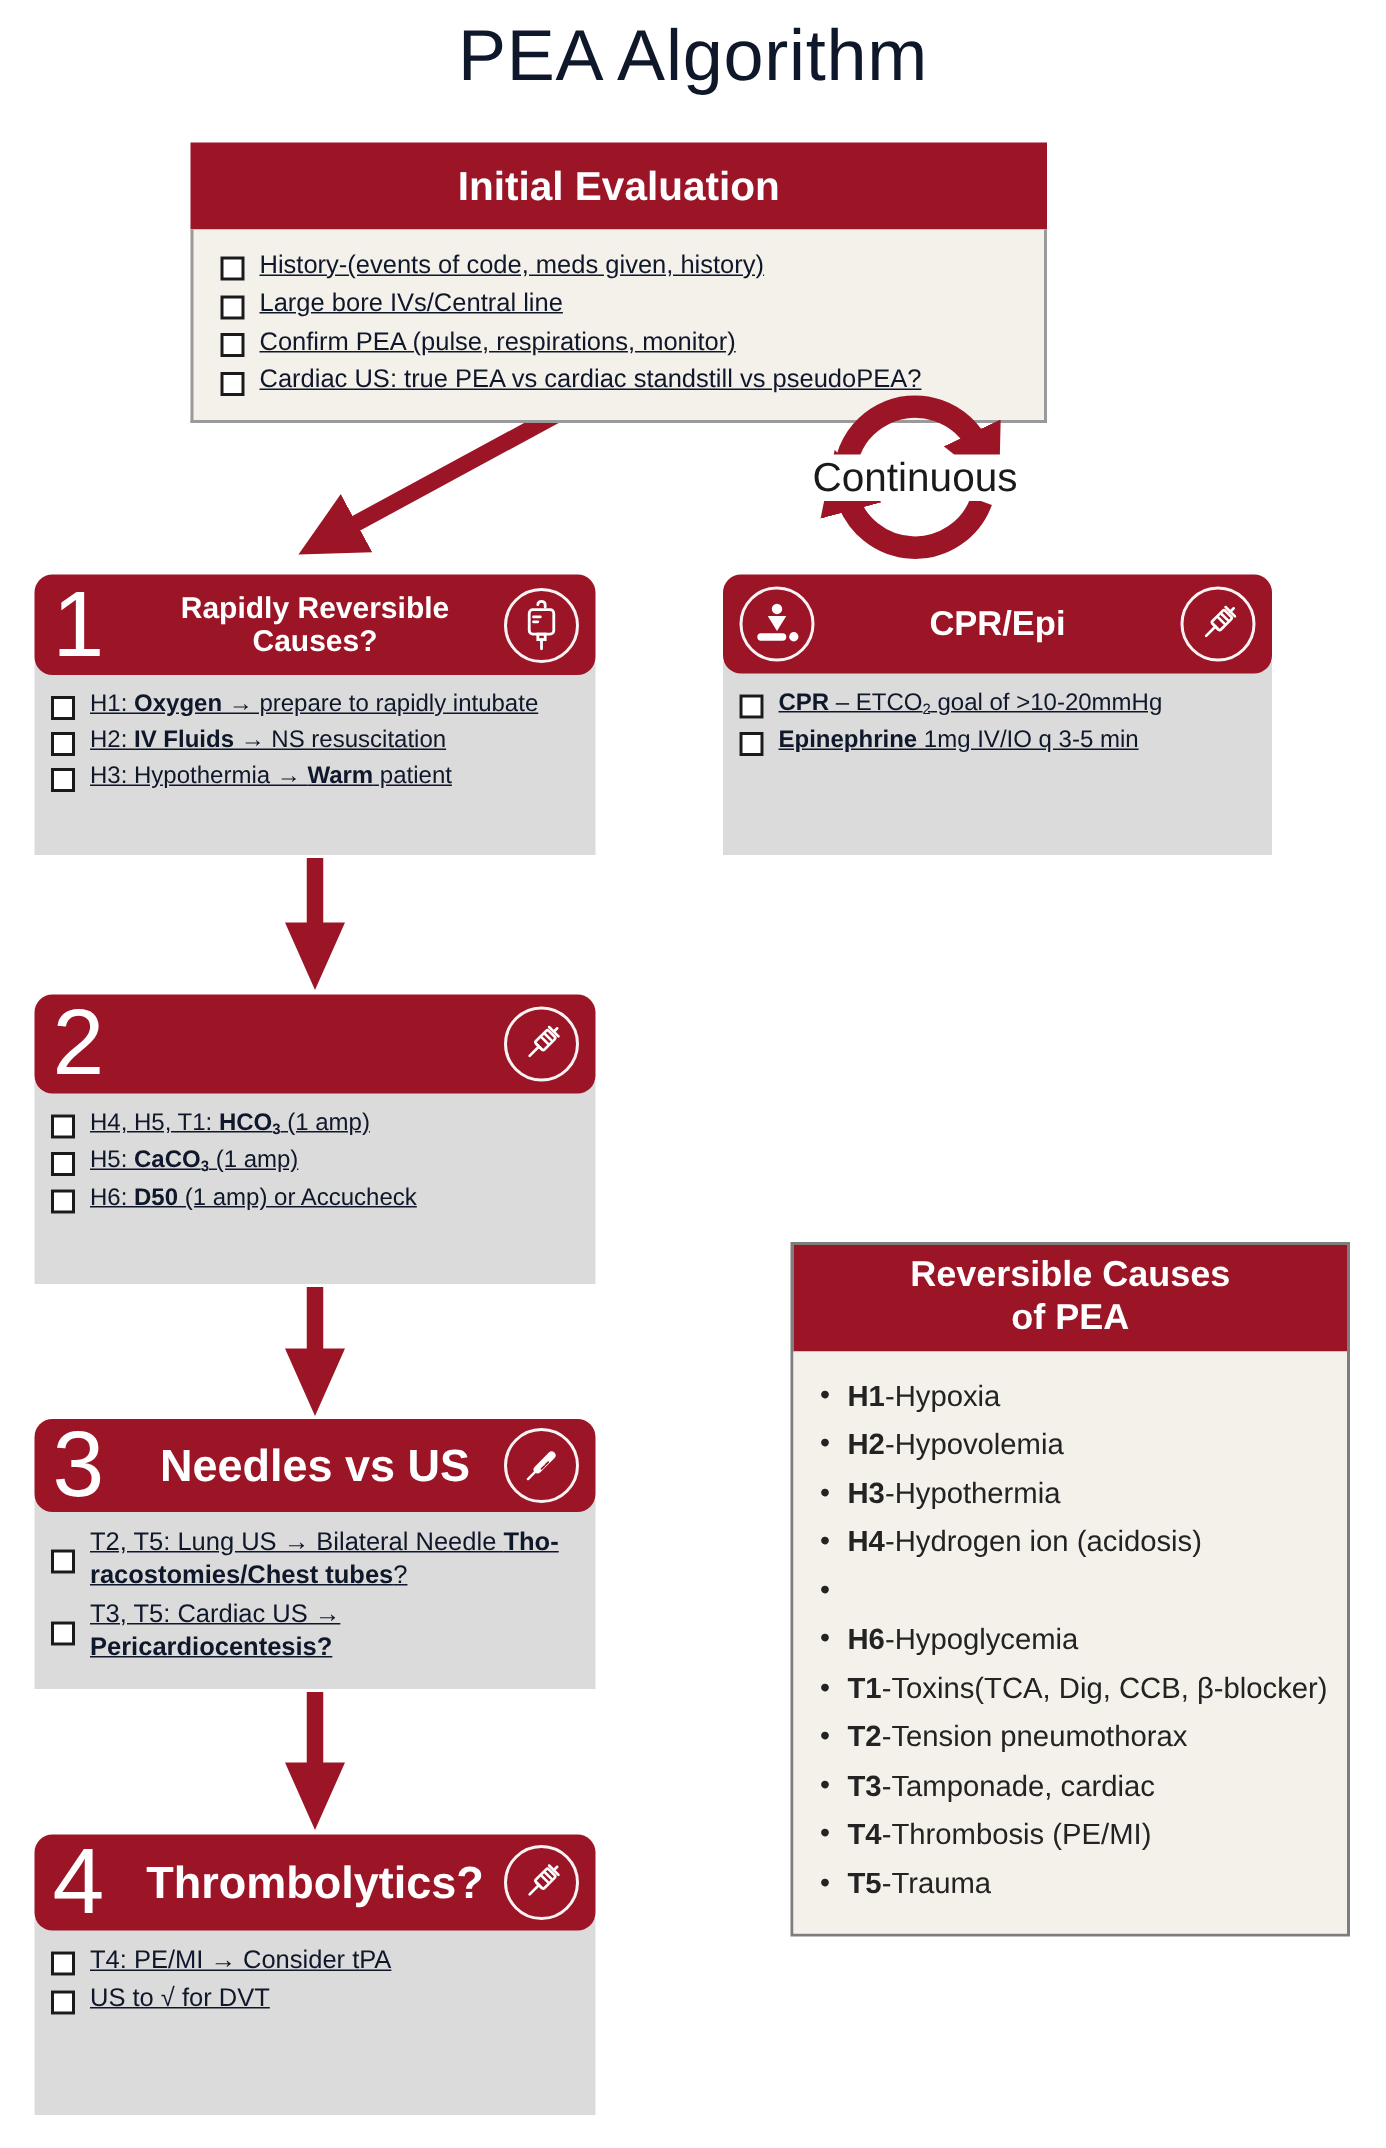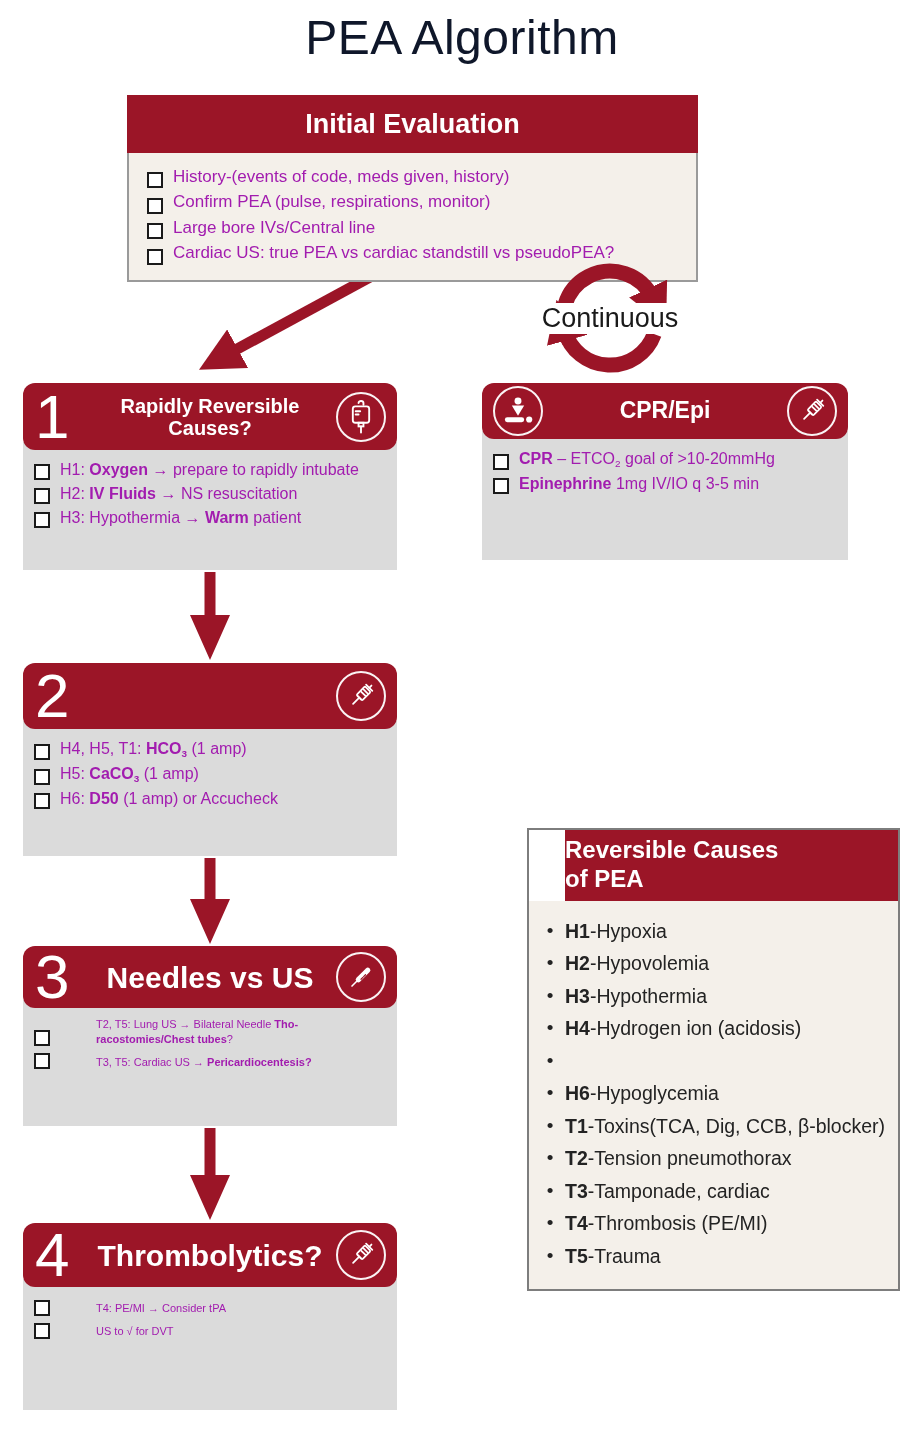--- a/index.html
+++ b/index.html
@@ -11,63 +11,63 @@
   .arrows-overlay{position:absolute;top:0;left:0;width:924px;height:1432px;z-index:1;pointer-events:none;}
 
   
   .init-box{position:absolute;left:127px;top:95px;width:571px;z-index:2;}
   .init-header{height:58px;background:#9B1527;display:flex;align-items:center;justify-content:center;}
   .init-header span{color:#fff;font-size:27px;font-weight:700;}
   .init-body{background:#F4F0EA;border:2px solid #9a9a9a;border-top:none;
              padding:10px 14px 12px 16px;min-height:80px;box-sizing:border-box;}
 
   
-  .check-item{display:flex;align-items:flex-end;margin:3px 0;color:#a21caf;}
+  .check-item{display:flex;align-items:center;margin:3px 0;color:#0f172a;text-decoration:underline;}
   .checkbox{width:12px;height:12px;border:2px solid #1a1a1a;background:#fff;
             flex:none;margin:4px 10px 0 2px;}
   .txt{line-height:1.32;}
   .b{font-weight:700;}
   .sub{font-size:0.62em;vertical-align:-0.3em;}
   .fs17 .txt{font-size:17px;}
   .fs16 .txt{font-size:16px;}
-  .fs155 .txt{font-size:11px;margin-left:36px;}
+  .fs155 .txt{font-size:17px;}
 
   
   .step-box{position:absolute;width:374px;left:23px;z-index:2;}
   .red-header{position:relative;background:#9B1527;border-radius:12px;z-index:3;
               display:flex;align-items:center;justify-content:center;}
   .gray-body{position:relative;background:#DBDBDB;margin-top:-8px;z-index:2;
              padding:14px 8px 8px 9px;box-sizing:border-box;}
   .step-number{position:absolute;left:12px;top:50%;transform:translateY(-50%);
                color:#fff;font-size:62px;font-weight:400;line-height:1;}
   .hdr-title{color:#fff;font-weight:700;text-align:center;line-height:1.1;}
   .hdr-title span{display:block;}
   .t20 .hdr-title{font-size:20px;}
   .t22 .hdr-title{font-size:30px;}
   .circle-icon{position:absolute;right:11px;top:50%;transform:translateY(-50%);
                width:50px;height:50px;border:2.5px solid rgba(255,255,255,.95);
                border-radius:50%;display:flex;align-items:center;justify-content:center;box-sizing:border-box;}
   .circle-icon.left{left:11px;right:auto;}
 
   
   .cpr-box{position:absolute;left:482px;top:383px;width:366px;z-index:2;}
-  .cpr-box .red-header{height:56px;align-items:center;}
+  .cpr-box .red-header{height:66px;align-items:center;}
   .cpr-box .hdr-title{font-size:23px;}
   .cpr-box .gray-body{height:129px;}
 
   
   .continuous{position:absolute;left:543px;top:254px;width:134px;height:130px;z-index:2;}
   .cont-label{position:absolute;left:517px;top:303px;width:186px;text-align:center;z-index:3;}
   .cont-label span{display:inline-block;background:#ffffff;padding:0 4px;
                    font-size:27px;color:#1a1a1a;}
 
   
   .rev-box{position:absolute;left:527px;top:828px;width:373px;z-index:2;
            border:2px solid #7d7d7d;box-sizing:border-box;}
-  .rev-header{background:#9B1527;padding:6px 0 7px 0;text-align:left;margin-left:36px;}
+  .rev-header{background:#9B1527;padding:6px 0 7px 0;text-align:center;}
   .rev-header span{display:block;color:#fff;font-size:24px;font-weight:700;line-height:1.2;}
   .rev-body{background:#F4F0EA;height:388px;box-sizing:border-box;padding:12px 8px 8px 6px;}
   .bullet-item{display:flex;align-items:flex-start;margin:4px 0;color:#232323;}
   .bullet{flex:none;width:30px;text-align:center;font-size:19px;line-height:1.5;}
   .bullet-item .txt{font-size:19.5px;line-height:1.45;}
 </style>
 </head>
 <body>
 
 <div class="page">
@@ -92,26 +92,26 @@
     </header>
     <div class="init-body fs17">
 
         <div class="check-item">
           <span class="checkbox"></span>
           <span class="txt"><span>History-(events of code, meds given, history)</span></span>
         </div>
 
         <div class="check-item">
           <span class="checkbox"></span>
+          <span class="txt"><span>Large bore IVs/Central line</span></span>
+        </div>
+
+        <div class="check-item">
+          <span class="checkbox"></span>
           <span class="txt"><span>Confirm PEA (pulse, respirations, monitor)</span></span>
-        </div>
-
-        <div class="check-item">
-          <span class="checkbox"></span>
-          <span class="txt"><span>Large bore IVs/Central line</span></span>
         </div>
 
         <div class="check-item">
           <span class="checkbox"></span>
           <span class="txt"><span>Cardiac US: true PEA vs cardiac standstill vs pseudoPEA?</span></span>
         </div>
       </div>
   </section>
 
   <div class="continuous">

